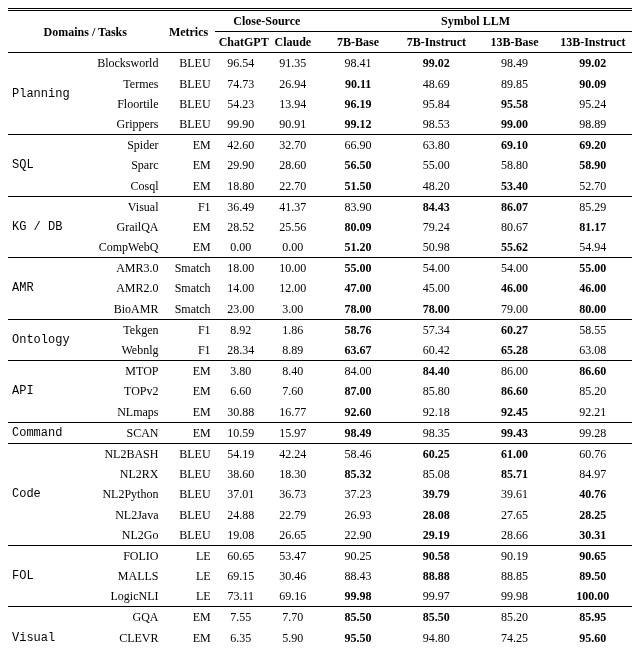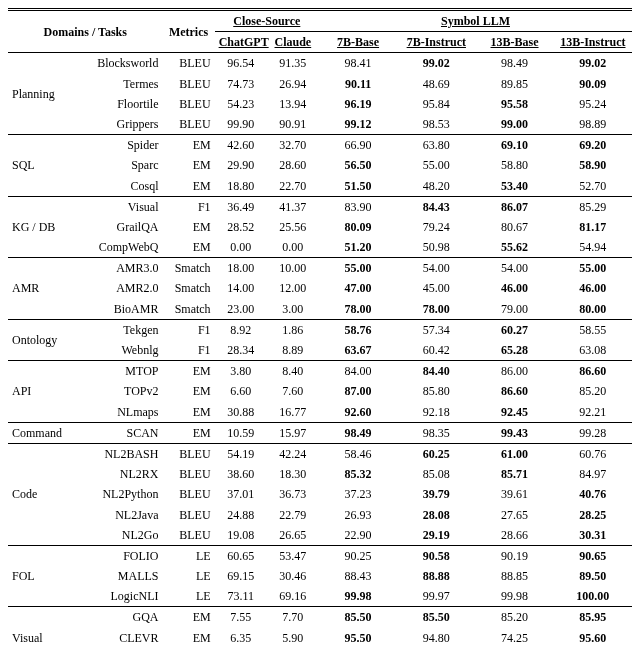--- a/index.html
+++ b/index.html
@@ -23,25 +23,26 @@
   th {
     font-weight: bold;
     text-align: center;
   }
   .num { text-align: center; }
   .lbl { text-align: right; }
   .met { text-align: right; }
   .dom {
     text-align: left;
     vertical-align: middle;
+    font-family: Liberation Mono, monospace;
   }
   .bold { font-weight: bold; }
   .top-double { border-top: 3px double #000; }
   .b-top { border-top: 1px solid #000; }
-  .b-bot { border-bottom: 1px solid #000; text-decoration: underline; }
+  .b-bot { border-bottom: 1px solid #000; }
   col.c-dom { width: 68px; }
   col.c-task { width: 86px; }
   col.c-met { width: 52px; }
   col.c-n { width: 52px; }
   col.c-sym { width: 78px; }
 </style>
 </head>
 <body>
 
 <table>

